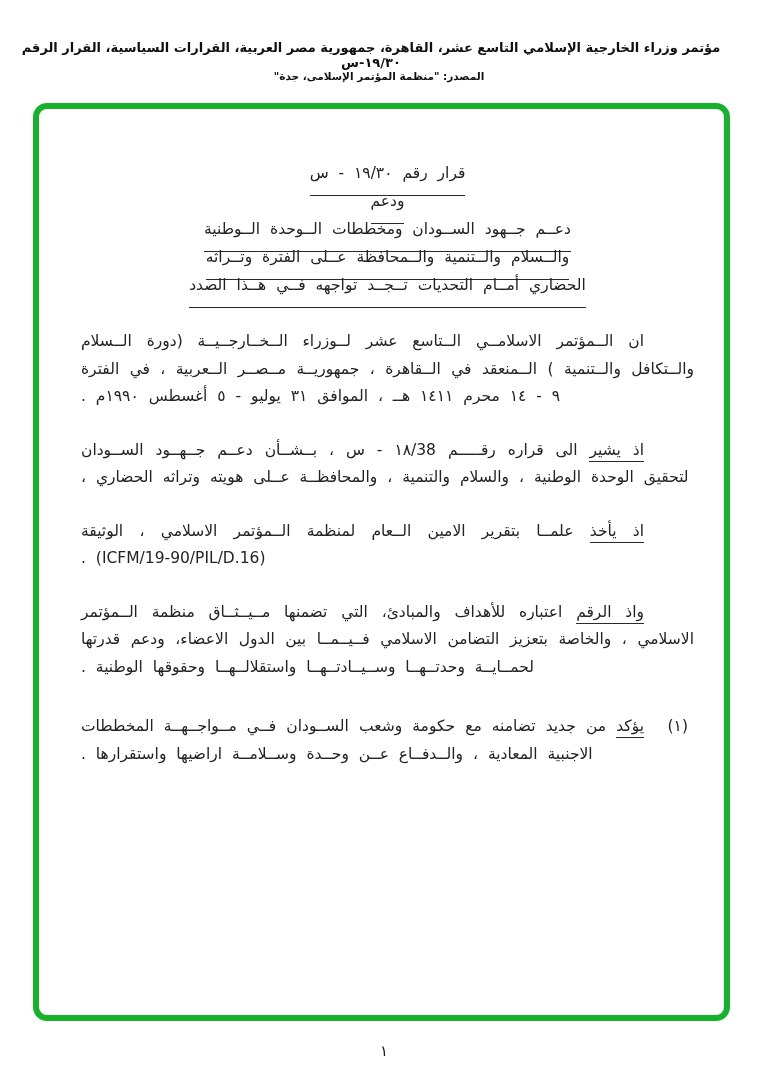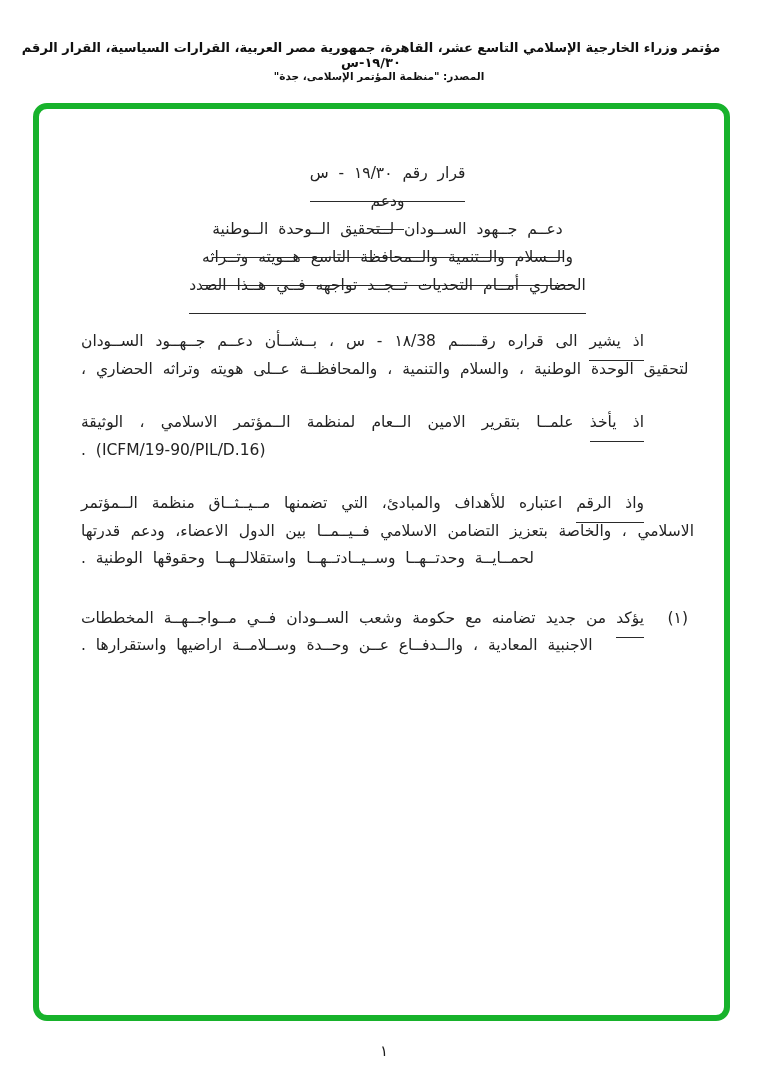--- a/index.html
+++ b/index.html
@@ -29,28 +29,28 @@
   .doc {
     direction: rtl;
     padding: 52px 30px 0 42px;
     font-size: 15.5px;
     line-height: 27.5px;
     word-spacing: 5px;
     color: #232323;
   }
   .title-block { text-align: center; line-height: 25px; margin-bottom: 30px; }
   .title-block .tline { margin-bottom: 3px; }
-  .u { border-bottom: 1.2px solid #2a2a2a; padding-bottom: 19px; display: inline; }
+  .u { border-bottom: 1.2px solid #2a2a2a; padding-bottom: 13px; display: inline; }
   .para {
     text-align: justify;
     text-align-last: left;
     text-indent: 50px;
     margin-bottom: 26px;
   }
-  .lead { border-bottom: 1.2px solid #2a2a2a; padding-bottom: 10px; }
+  .lead { border-bottom: 1.2px solid #2a2a2a; padding-bottom: 2px; }
   .lead:empty { display: none; }
   .op-item { position: relative; padding-right: 50px; margin-top: 32px; }
   .op-item .marker { position: absolute; right: 6px; top: 0; }
   .op-item .para { text-indent: 0; margin-bottom: 0; }
   .pagenum {
     position: absolute; top: 1042px; left: 0; width: 768px;
     text-align: center; font-size: 15px; color: #1c1c1c;
   }
 </style>
 </head>
@@ -58,25 +58,26 @@
 
 <div class="hdr1">مؤتمر وزراء الخارجية الإسلامي التاسع عشر، القاهرة، جمهورية مصر العربية، القرارات السياسية، القرار الرقم ١٩/٣٠-س</div>
 <div class="hdr2">المصدر:  "منظمة المؤتمر الإسلامى، جدة"</div>
 
 <div class="scan-frame">
   <div class="doc">
 
     <div class="title-block">
       <div class="tline"><span class="u">قرار رقم ١٩/٣٠ - س</span></div>
       <div class="tline"><span class="u">ودعم</span></div>
-      <div class="tline"><span class="u">دعــم جــهود الســودان لــتحقيق الــوحدة الــوطنية</span></div>
-      <div class="tline"><span class="u">والــسلام والــتنمية والــمحافظة التاسع هــويته وتــراثه</span></div>
+      <div class="tline"><span class="u">دعــم جــهود الســودان ومخططات الــوحدة الــوطنية</span></div>
+      <div class="tline"><span class="u">والــسلام والــتنمية والــمحافظة عــلى الفترة وتــراثه</span></div>
       <div class="tline"><span class="u">الحضاري أمــام التحديات تــجــد تواجهه فــي هــذا الصدد</span></div>
     </div>
 
+    <p class="para"><span>ان الــمؤتمر الاسلامــي الــتاسع عشر لــوزراء الــخــارجــيــة (دورة الــسلام والــتكافل والــتنمية ) الــمنعقد في الــقاهرة ، جمهوريــة مــصــر الــعربية ، في الفترة ٩ - ١٤ محرم ١٤١١ هــ ، الموافق ٣١ يوليو - ٥ أغسطس ١٩٩٠م .</span></p>
 
     <p class="para"><span class="lead">اذ يشير</span><span> الى قراره رقـــــم ١٨/38 - س ، بــشــأن دعــم جــهــود الســودان لتحقيق الوحدة الوطنية ، والسلام والتنمية ، والمحافظــة عــلى هويته وتراثه الحضاري ،</span></p>
 
     <p class="para"><span class="lead">اذ يأخذ</span><span> علمــا بتقرير الامين الــعام لمنظمة الــمؤتمر الاسلامي ، الوثيقة (ICFM/19-90/PIL/D.16) .</span></p>
 
     <p class="para"><span class="lead">واذ الرقم</span><span> اعتباره للأهداف والمبادئ، التي تضمنها مــيــثــاق منظمة الــمؤتمر الاسلامي ، والخاصة بتعزيز التضامن الاسلامي فــيــمــا بين الدول الاعضاء، ودعم قدرتها لحمــايــة وحدتــهــا وســيــادتــهــا واستقلالــهــا وحقوقها الوطنية .</span></p>
 
 
     <div class="op-item">
       <span class="marker">(١)</span>

